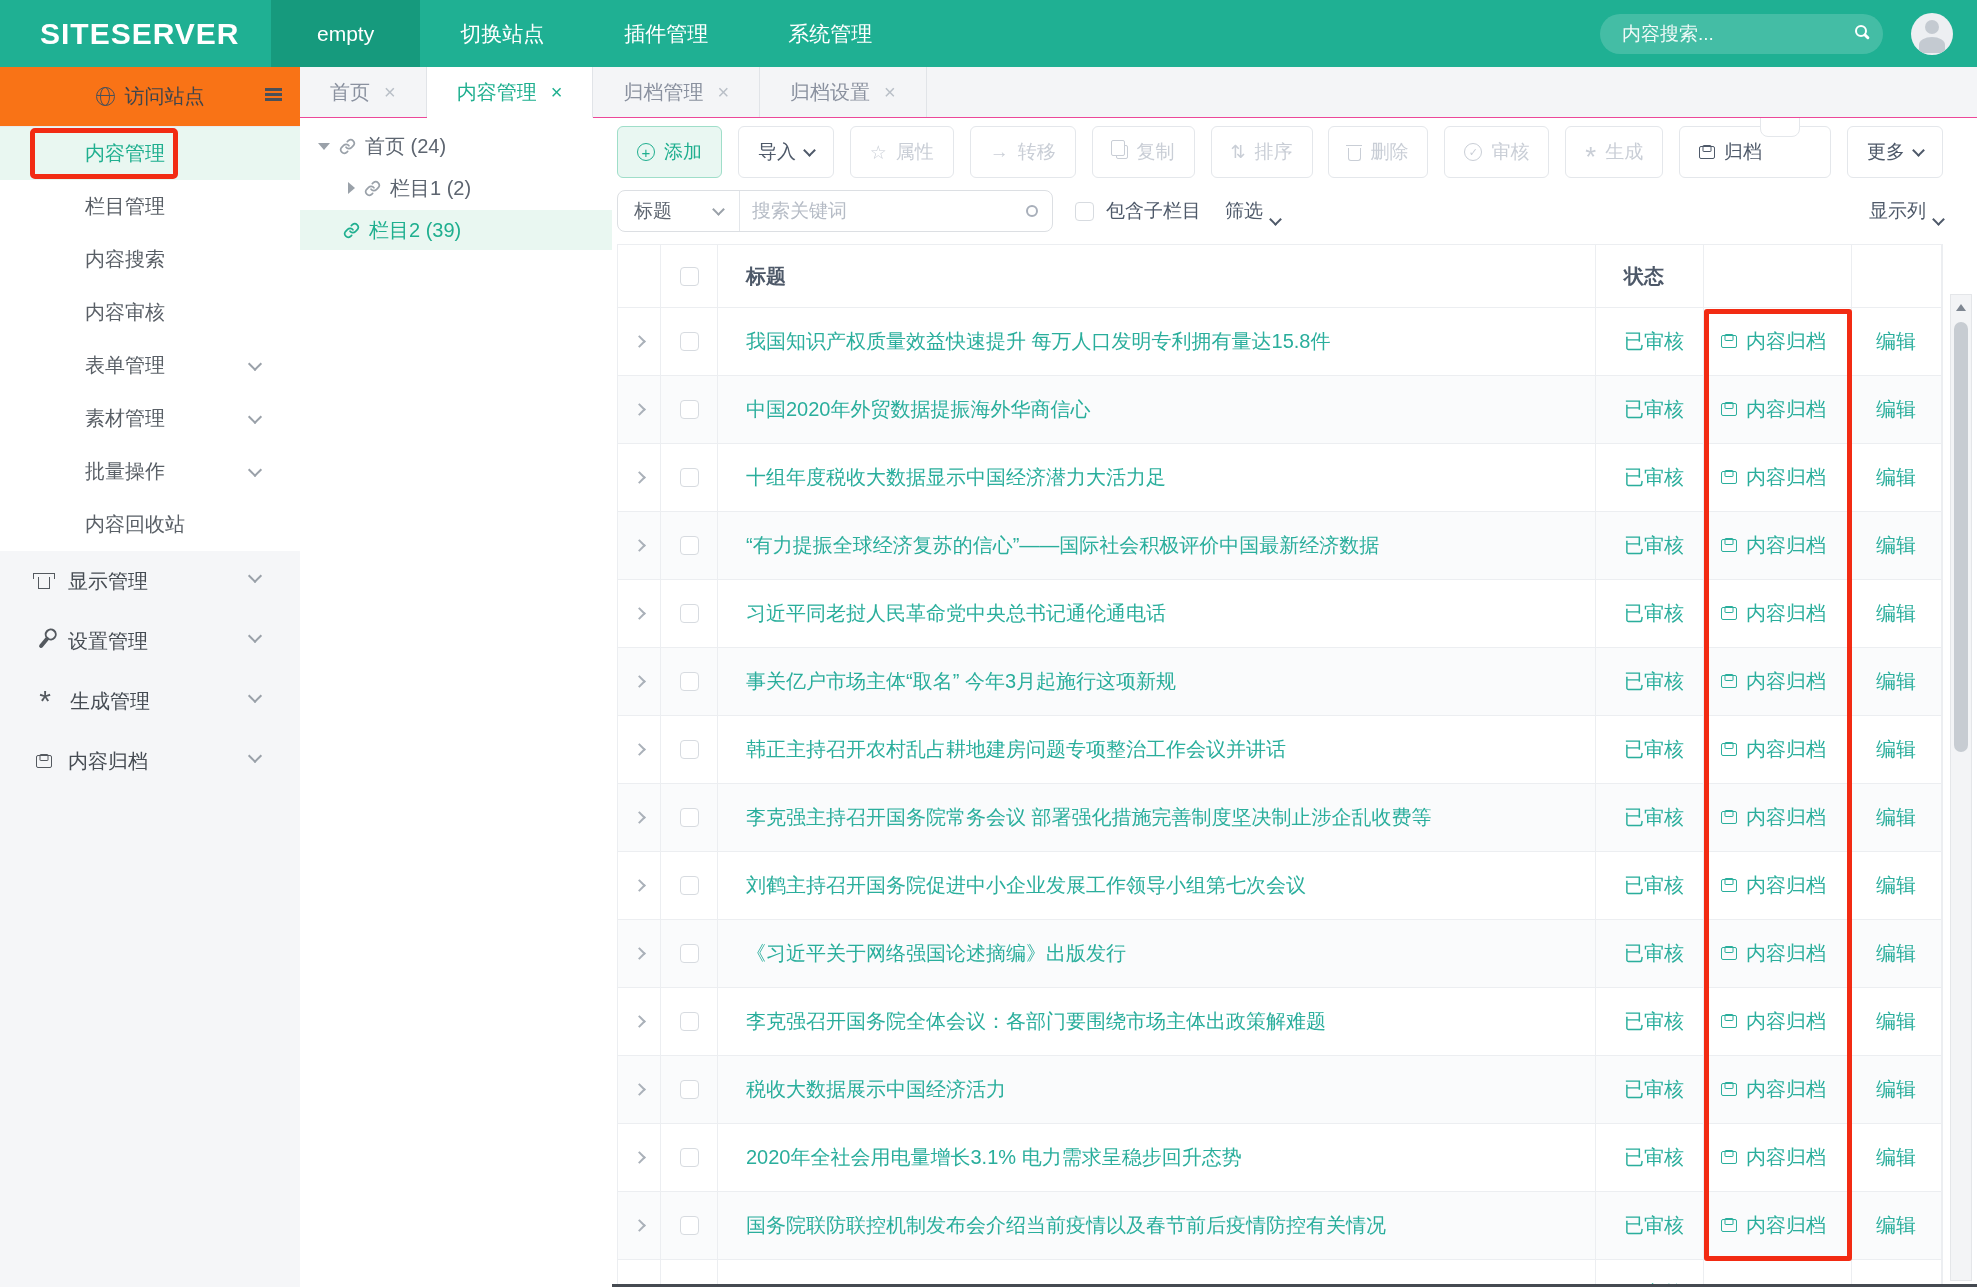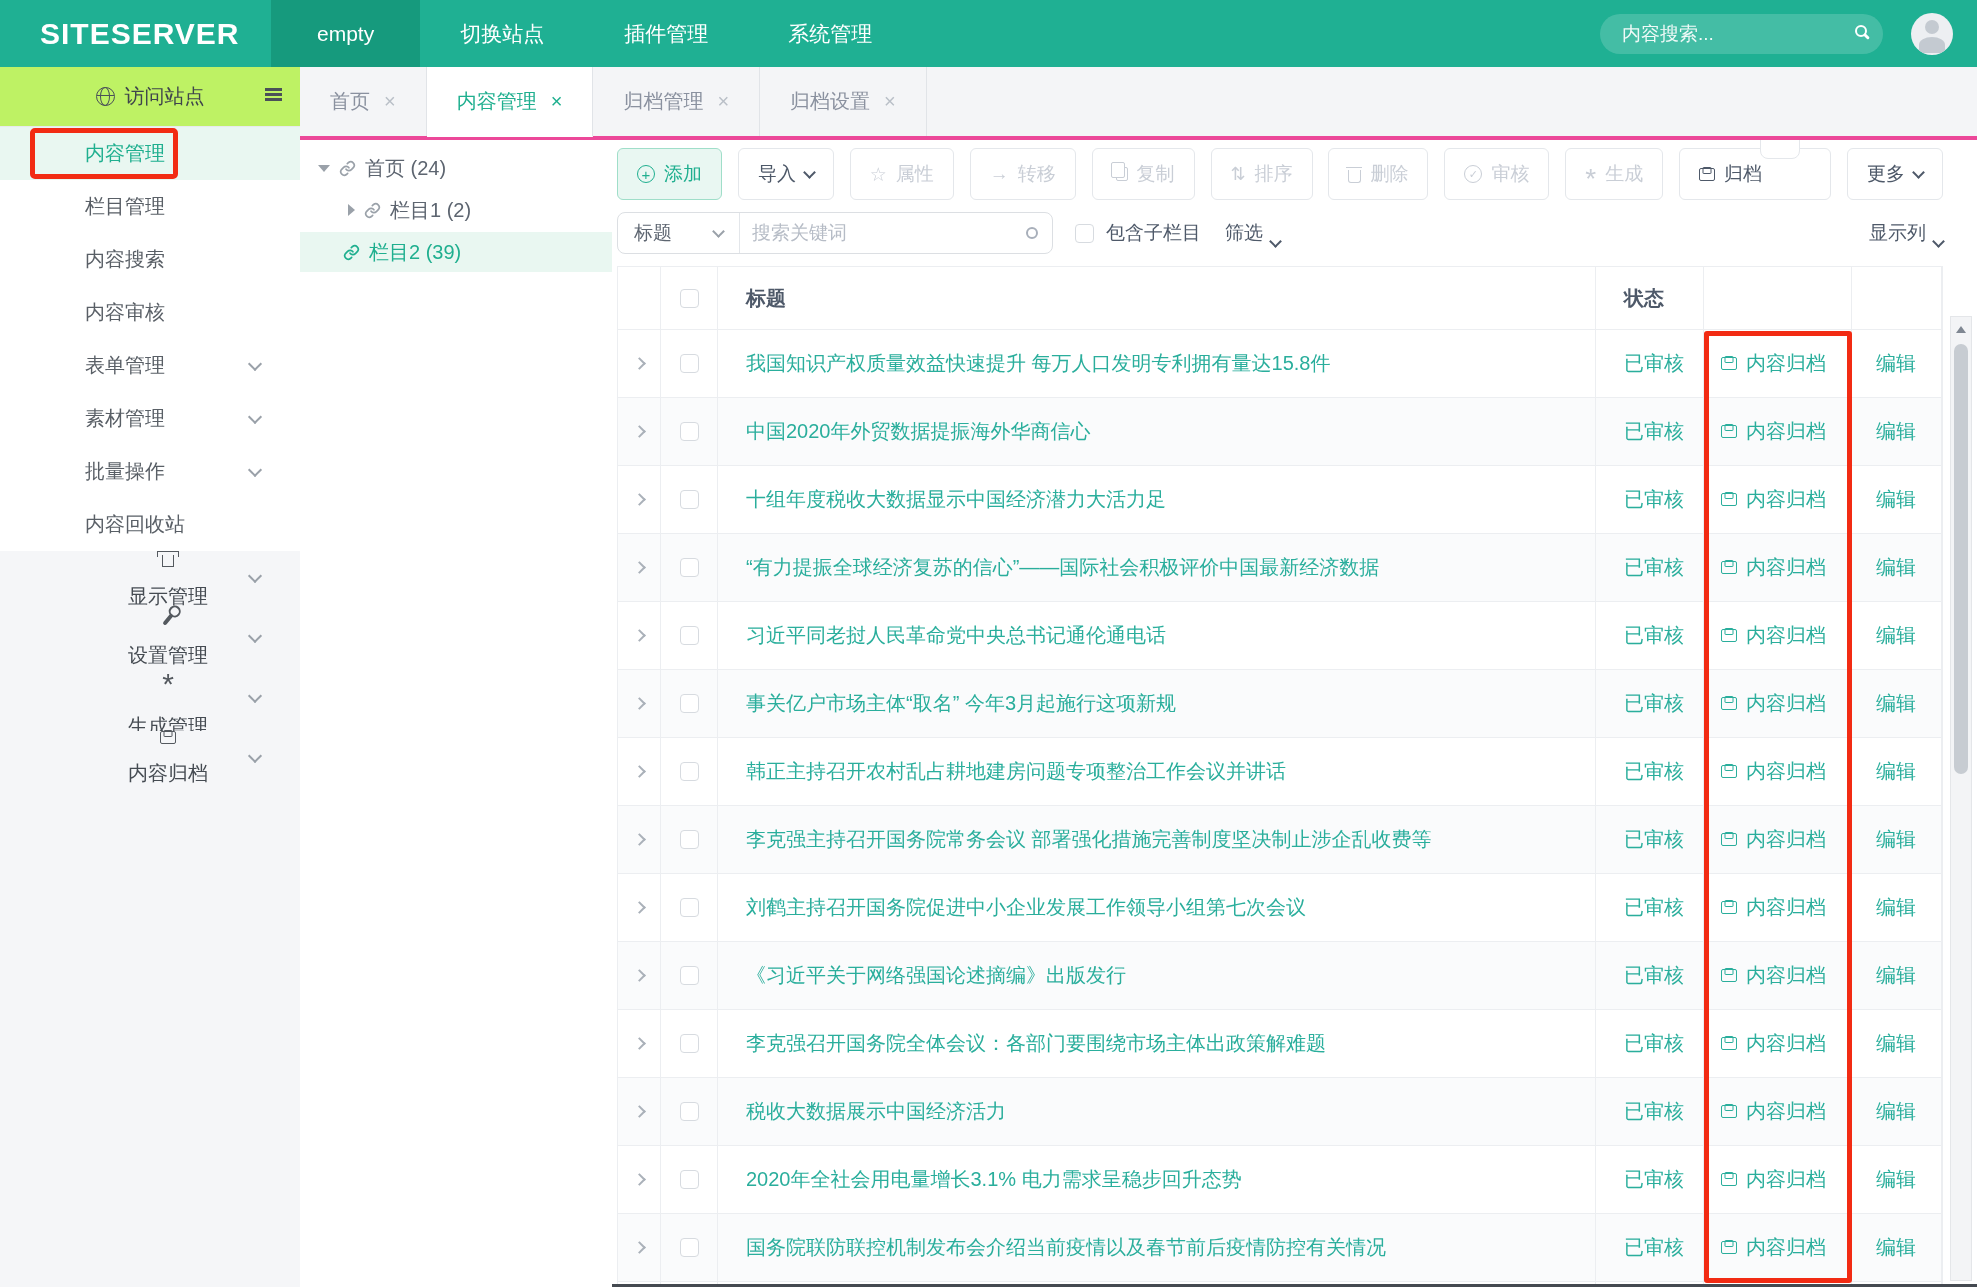--- a/index.html
+++ b/index.html
@@ -31,37 +31,37 @@
   .avatar::after { content:""; position:absolute; width:26px; height:16px; border-radius:50% 50% 0 0;
     background:#C4CAD1; left:8px; bottom:2px; }
 
   
   .app { display:flex; height:1220px; }
   .sidebar { width:300px; background:#F5F6F8; flex-shrink:0; }
   .main { flex:1; display:flex; flex-direction:column; min-width:0; }
 
   
   .sb-head { height:60px; display:flex; align-items:center; justify-content:center; gap:10px;
-    background:#bef264; border-bottom:1px solid #E8EAEC; position:relative; font-size:20px; color:#3F454C; }
+    background:#f97316; border-bottom:1px solid #E8EAEC; position:relative; font-size:20px; color:#3F454C; }
   .ic-globe { width:19px; height:19px; border:1.8px solid #4A5058; border-radius:50%; position:relative; }
   .ic-globe::before { content:""; position:absolute; left:3.5px; top:-1px; width:8px; height:17px;
     border:1.6px solid #4A5058; border-radius:50%; }
   .ic-globe::after { content:""; position:absolute; left:0; right:0; top:7px; border-top:1.6px solid #4A5058; }
   .ic-fold { position:absolute; right:18px; top:26px; width:17px; height:2.6px; background:#4A5058;
     box-shadow:0 5px 0 #4A5058, 0 10px 0 #4A5058; margin-top:-5px; }
   .sb-white { background:#fff; }
   .sb-group { height:62px; display:flex; align-items:center; padding-left:36px; gap:16px;
     font-size:20px; color:#454B52; position:relative; }
   .ic-editsq { width:17px; height:17px; border:1.8px solid #54595F; border-radius:3px; position:relative; }
   .ic-editsq::after { content:""; position:absolute; width:12px; height:2.4px; background:#54595F;
     transform:rotate(-45deg); top:3px; right:-4px; }
   .sb-item { height:53px; display:flex; align-items:center; padding-left:85px; font-size:20px;
     color:#595F66; position:relative; }
   .sb-item.active { background:#E9F7F1; color:#1FAF8F; }
-  .sb-item.top { height:60px; padding-left:36px; gap:16px; color:#454B52; background:#F5F6F8;flex-direction:column; }
+  .sb-item.top { height:60px; padding-left:36px; gap:16px; color:#454B52; background:#F5F6F8; }
   .chev { width:10px; height:10px; border-left:2px solid #9AA1A9; border-bottom:2px solid #9AA1A9;
     position:absolute; right:40px; }
   .chev.down { transform:rotate(-45deg); top:20px; }
   .chev.up { transform:rotate(135deg); top:28px; }
   .sb-group .chev.up { right:40px; }
   .ic-shirt { width:12px; height:12px; border:1.8px solid #54595F; border-top:none; position:relative; margin:4px 2px 0 2px; }
   .ic-shirt::before { content:""; position:absolute; left:-6px; top:-4px; width:20px; height:5px;
     border:1.8px solid #54595F; border-bottom:none; }
   .ic-wrench { width:4px; height:13px; background:#54595F; border-radius:2px; transform:rotate(40deg);
     position:relative; margin:2px 6px 0 6px; }
@@ -74,21 +74,21 @@
     width:7px; height:5px; border:1.8px solid currentColor; border-radius:1px; background:transparent; }
   .sb-item.top .ic-box { color:#54595F; }
 
   
   .redbox { border:5px solid #F22B13; pointer-events:none; position:absolute; z-index:40; }
   .redbox.side { left:30px; top:1px; width:148px; height:51px; border-radius:5px; }
   .redbox.btn { left:-11px; right:-11px; top:-41px; bottom:-12px; border-radius:8px; }
   .redbox.col { top:64px; right:90px; width:148px; height:952px; border-radius:3px; }
 
   
-  .tabbar { height:73px; background:#F4F5F7; border-bottom:4px solid #ec4899; display:flex; }
+  .tabbar { height:51px; background:#F4F5F7; border-bottom:1px solid #ec4899; display:flex; }
   .tab { display:flex; align-items:center; gap:14px; padding:0 30px; font-size:20px; color:#8A919F;
     border-right:1px solid #E1E4E8; }
   .tab-x::before { content:"×"; font-size:20px; color:#B9BFC7; }
   .tab.active { background:#fff; color:#1FAF8F; border-bottom:1px solid #fff; margin-bottom:-1px; }
   .tab.active .tab-x::before { color:#1FAF8F; }
 
   
   .content { flex:1; display:flex; position:relative; overflow:hidden; background:#fff; }
   .treepanel { width:312px; flex-shrink:0; padding:8px 12px 0 15px; }
   .tree-search { position:relative; margin-bottom:14px; }

